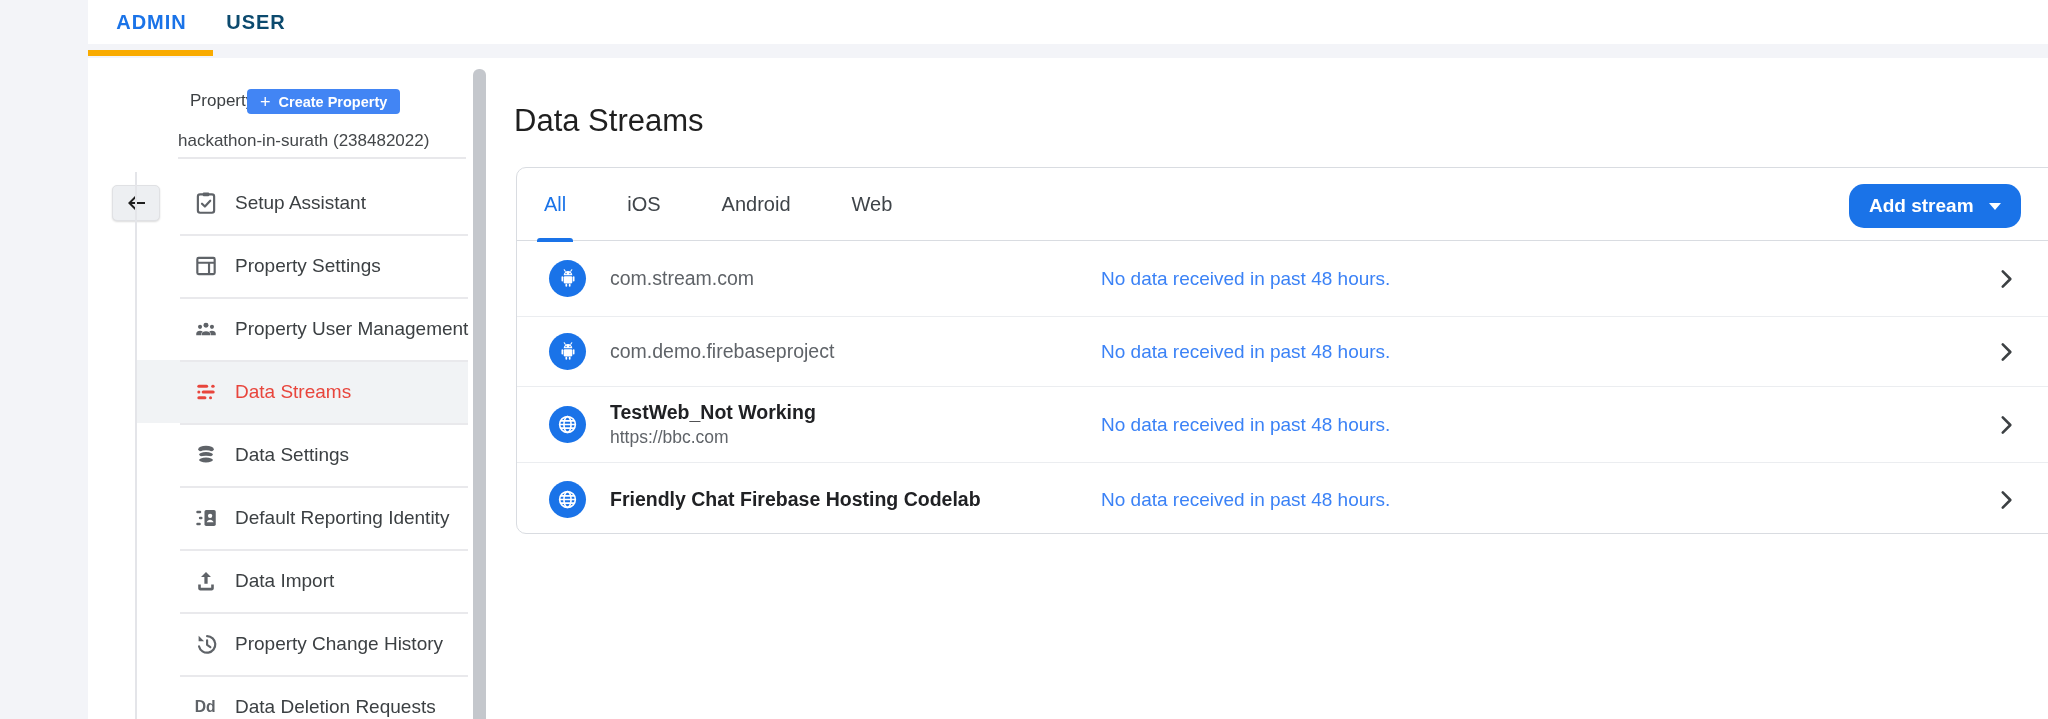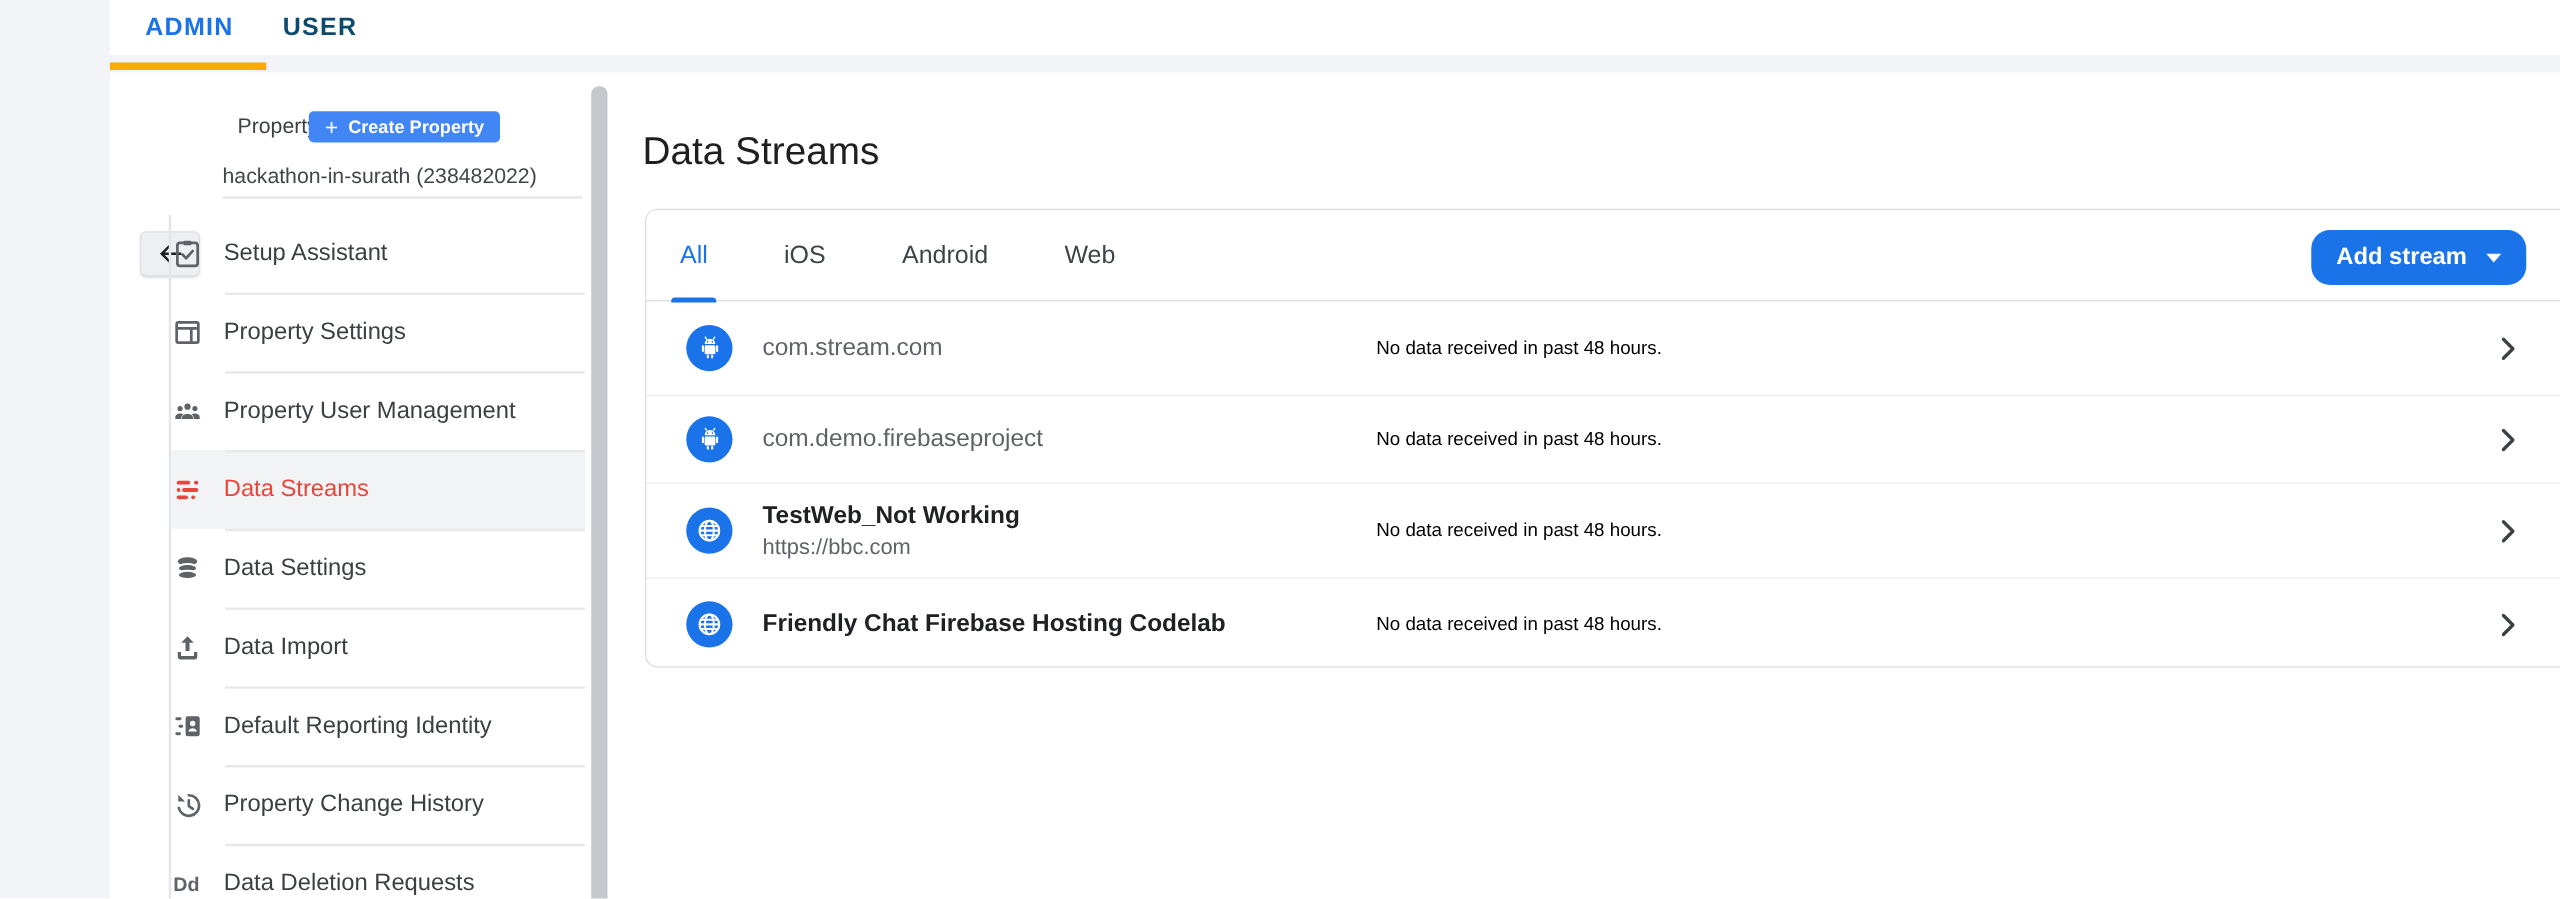--- a/index.html
+++ b/index.html
@@ -26,21 +26,21 @@
               background:#4285f4;color:#fff;font-size:14.5px;font-weight:700;display:flex;
               align-items:center;gap:8px;cursor:pointer;}
   .create-btn .plus{font-size:18px;font-weight:400;line-height:1;}
   .prop-name{position:absolute;left:178px;top:131px;font-size:17px;color:#44474a;}
   .prop-sep{position:absolute;left:178px;top:157px;width:288px;height:2px;background:#e8e8eb;}
 
   
   .side-list{position:absolute;left:137px;top:171px;width:331px;}
   .side-item{position:relative;height:63px;display:flex;align-items:center;cursor:pointer;}
   .side-item + .side-item::before{content:"";position:absolute;left:43px;right:0;top:0;height:1.5px;background:#e9e9ec;}
-  .side-item .icn{width:26px;height:26px;color:#5f6368;flex:none;display:flex;}
+  .side-item .icn{width:26px;height:26px;margin-left:56px;color:#5f6368;flex:none;display:flex;}
   .side-item .lbl{margin-left:16px;font-size:19px;color:#3c4043;white-space:nowrap;}
   .side-item.active{background:#f1f3f5;}
   .side-item.active .lbl,.side-item.active .icn{color:#e8453c;}
   .scrollbar{position:absolute;left:473px;top:69px;width:13px;height:650px;background:#c4c7cc;border-radius:6px 6px 0 0;cursor:pointer;}
 
   
   .main-title{position:absolute;left:514px;top:103px;font-size:31px;font-weight:400;color:#1f1f1f;}
   .card{position:absolute;left:516px;top:167px;width:1560px;height:367px;background:#fff;
         border:1.5px solid #d9dce1;border-radius:10px;box-sizing:border-box;}
   .tabbar{position:relative;height:73px;display:flex;align-items:stretch;padding-left:20px;
@@ -61,21 +61,21 @@
   .stream-row:nth-of-type(2){height:69px;}
   .stream-row:nth-of-type(3){height:75px;}
   .stream-row:nth-of-type(4){height:73px;}
   .stream-row + .stream-row{border-top:1.5px solid #ebedf0;}
   .badge{width:37px;height:37px;border-radius:50%;background:#1a73e8;margin-left:32px;flex:none;
          display:flex;align-items:center;justify-content:center;}
   .row-text{margin-left:24px;display:flex;flex-direction:column;gap:3px;}
   .row-title{font-size:19.5px;color:#5f6368;}
   .stream-row.emphasis .row-title{color:#202124;font-weight:700;}
   .row-sub{font-size:17.5px;color:#5f6368;}
-  .row-status{position:absolute;left:584px;font-size:15px;color:#000000;}
+  .row-status{position:absolute;left:584px;font-size:19px;color:#3b82f6;}
   .row-chevron{position:absolute;left:1476px;width:26px;height:26px;display:flex;cursor:pointer;}
 </style>
 </head>
 <body>
 
 <div id="stage">
 
   <div class="bg-left"></div>
   <div class="bg-strip"></div>
 
@@ -155,40 +155,40 @@
             <ellipse cx="12" cy="6.6" rx="7.2" ry="3.1" fill="currentColor"></ellipse>
             <ellipse cx="12" cy="11.6" rx="7.2" ry="3.1" fill="currentColor" stroke="#fff" stroke-width="1.6"></ellipse>
             <ellipse cx="12" cy="16.6" rx="7.2" ry="3.1" fill="currentColor" stroke="#fff" stroke-width="1.6"></ellipse>
           </svg>
         </span>
         <span class="lbl">Data Settings</span>
       </div>
 
       <div class="side-item">
         <span class="icn">
-          <svg viewBox="0 0 24 24" width="26" height="26" fill="currentColor">
-            <path d="M12 3.6l4.6 4.8h-3.1v6.2h-3V8.4H7.4z"></path>
-            <path d="M4.8 15.3v3.5c0 1.2.8 2 2 2h10.4c1.2 0 2-.8 2-2v-3.5h-2.4v2.9H7.2v-2.9z"></path>
-          </svg>
-        </span>
-        <span class="lbl">Data Import</span>
-      </div>
-
-      <div class="side-item">
-        <span class="icn">
           <svg viewBox="0 0 24 24" width="26" height="26">
             <rect x="3" y="5.4" width="4.6" height="2.2" rx="1.1" fill="currentColor"></rect>
             <rect x="5.4" y="10.9" width="3.4" height="2.2" rx="1.1" fill="currentColor"></rect>
             <rect x="3" y="16.4" width="4.2" height="2.2" rx="1.1" fill="currentColor"></rect>
             <rect x="10.6" y="4.6" width="10.4" height="14.8" rx="1.6" fill="currentColor"></rect>
             <circle cx="15.8" cy="10" r="2" fill="#fff"></circle>
             <path d="M12.6 15.9c.5-1.6 1.8-2.4 3.2-2.4s2.7.8 3.2 2.4z" fill="#fff"></path>
           </svg>
         </span>
         <span class="lbl">Default Reporting Identity</span>
+      </div>
+
+      <div class="side-item">
+        <span class="icn">
+          <svg viewBox="0 0 24 24" width="26" height="26" fill="currentColor">
+            <path d="M12 3.6l4.6 4.8h-3.1v6.2h-3V8.4H7.4z"></path>
+            <path d="M4.8 15.3v3.5c0 1.2.8 2 2 2h10.4c1.2 0 2-.8 2-2v-3.5h-2.4v2.9H7.2v-2.9z"></path>
+          </svg>
+        </span>
+        <span class="lbl">Data Import</span>
       </div>
 
       <div class="side-item">
         <span class="icn">
           <svg viewBox="0 0 24 24" width="26" height="26">
             <path d="M13 4.8a7.6 7.6 0 1 1-7.4 9.4" fill="none" stroke="currentColor" stroke-width="2" stroke-linecap="round"></path>
             <path d="M5.2 4.4v5h5z" fill="currentColor"></path>
             <path d="M13 8.6v4.2l3 2" fill="none" stroke="currentColor" stroke-width="2" stroke-linecap="round" stroke-linejoin="round"></path>
           </svg>
         </span>

